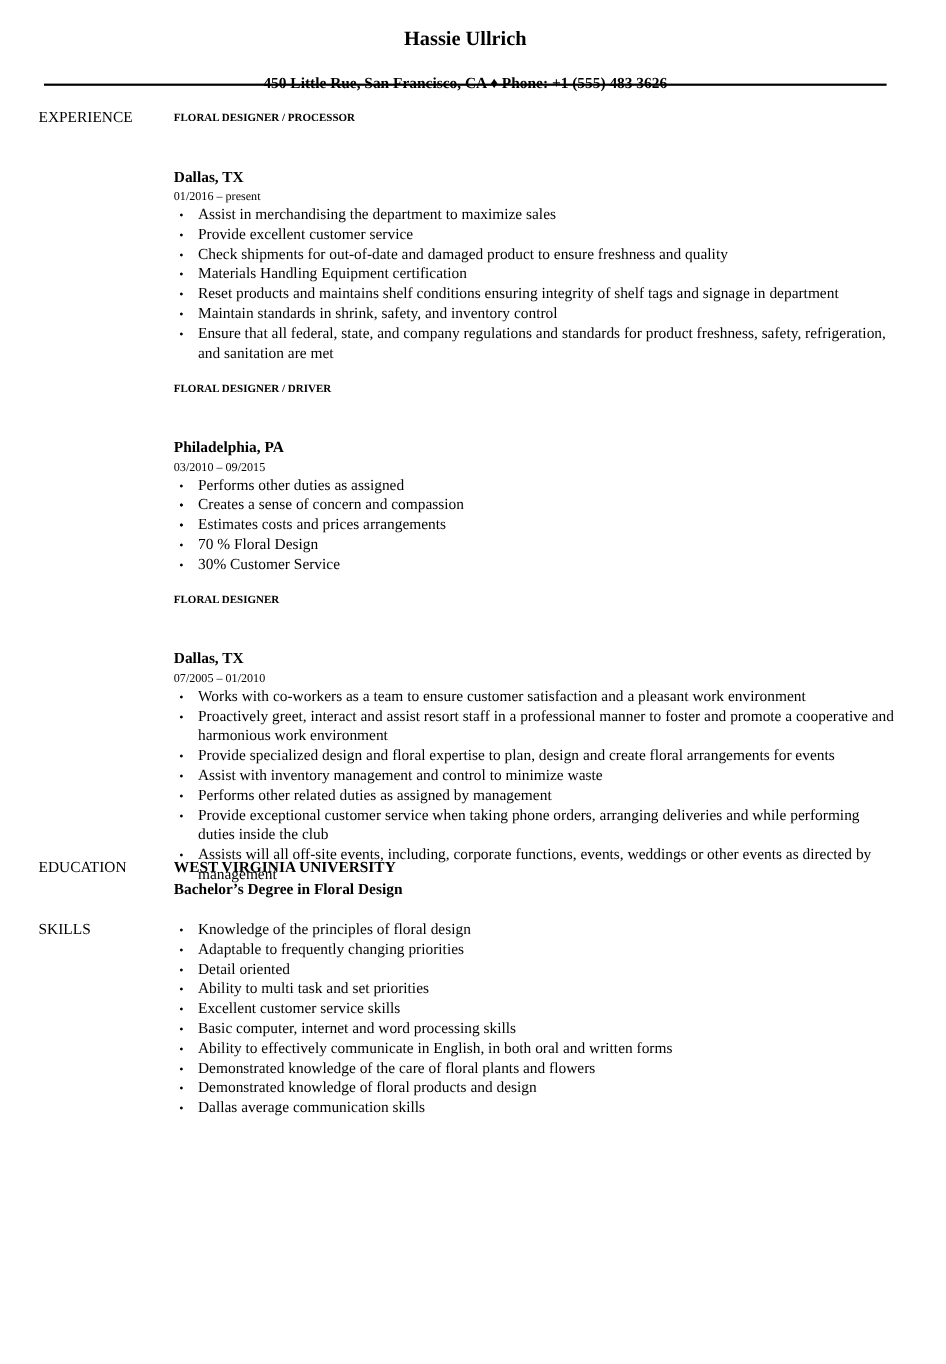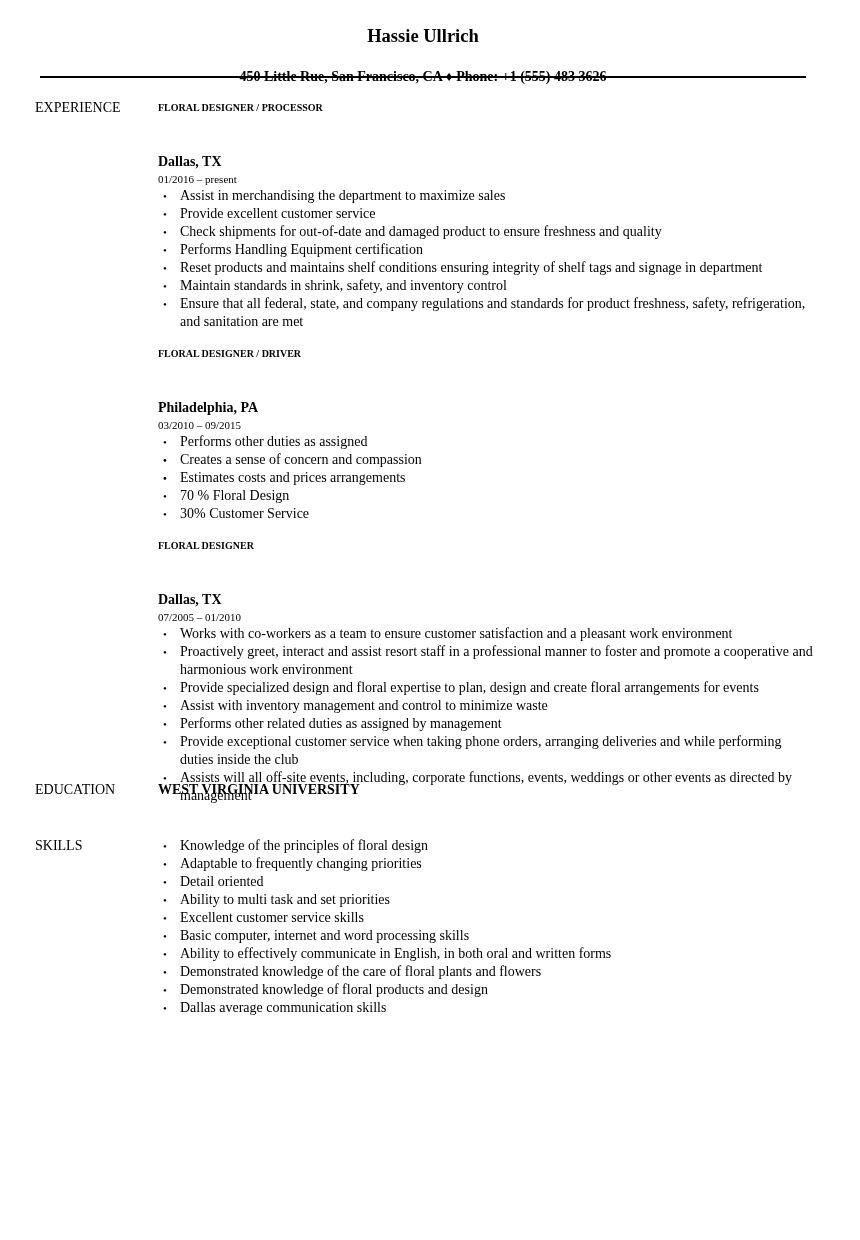--- a/index.html
+++ b/index.html
@@ -51,21 +51,21 @@
   <div class="sec-body">
 
     <div class="job">
       <div class="job-title">FLORAL DESIGNER / PROCESSOR</div>
       <div class="job-loc">Dallas, TX</div>
       <div class="job-date">01/2016 – present</div>
       <ul>
         <li><span class="bullet">•</span><span>Assist in merchandising the department to maximize sales</span></li>
         <li><span class="bullet">•</span><span>Provide excellent customer service</span></li>
         <li><span class="bullet">•</span><span>Check shipments for out-of-date and damaged product to ensure freshness and quality</span></li>
-        <li><span class="bullet">•</span><span>Performs Handling Equipment certification</span></li>
+        <li><span class="bullet">•</span><span>Materials Handling Equipment certification</span></li>
         <li><span class="bullet">•</span><span>Reset products and maintains shelf conditions ensuring integrity of shelf tags and signage in department</span></li>
         <li><span class="bullet">•</span><span>Maintain standards in shrink, safety, and inventory control</span></li>
         <li><span class="bullet">•</span><span>Ensure that all federal, state, and company regulations and standards for product freshness, safety, refrigeration, and sanitation are met</span></li>
       </ul>
     </div>
 
     <div class="job">
       <div class="job-title">FLORAL DESIGNER / DRIVER</div>
       <div class="job-loc">Philadelphia, PA</div>
       <div class="job-date">03/2010 – 09/2015</div>
@@ -95,20 +95,21 @@
       </ul>
     </div>
 
   </div>
 </div>
 
 <div class="section" style="top:781px;">
   <div class="sec-label">EDUCATION</div>
   <div class="sec-body">
     <div class="edu-school">WEST VIRGINIA UNIVERSITY</div>
+    <div class="edu-degree">Bachelor’s Degree in Floral Design</div>
   </div>
 </div>
 
 <div class="section" style="top:837px;">
   <div class="sec-label">SKILLS</div>
   <div class="sec-body">
     <ul>
       <li><span class="bullet">•</span><span>Knowledge of the principles of floral design</span></li>
       <li><span class="bullet">•</span><span>Adaptable to frequently changing priorities</span></li>
       <li><span class="bullet">•</span><span>Detail oriented</span></li>

